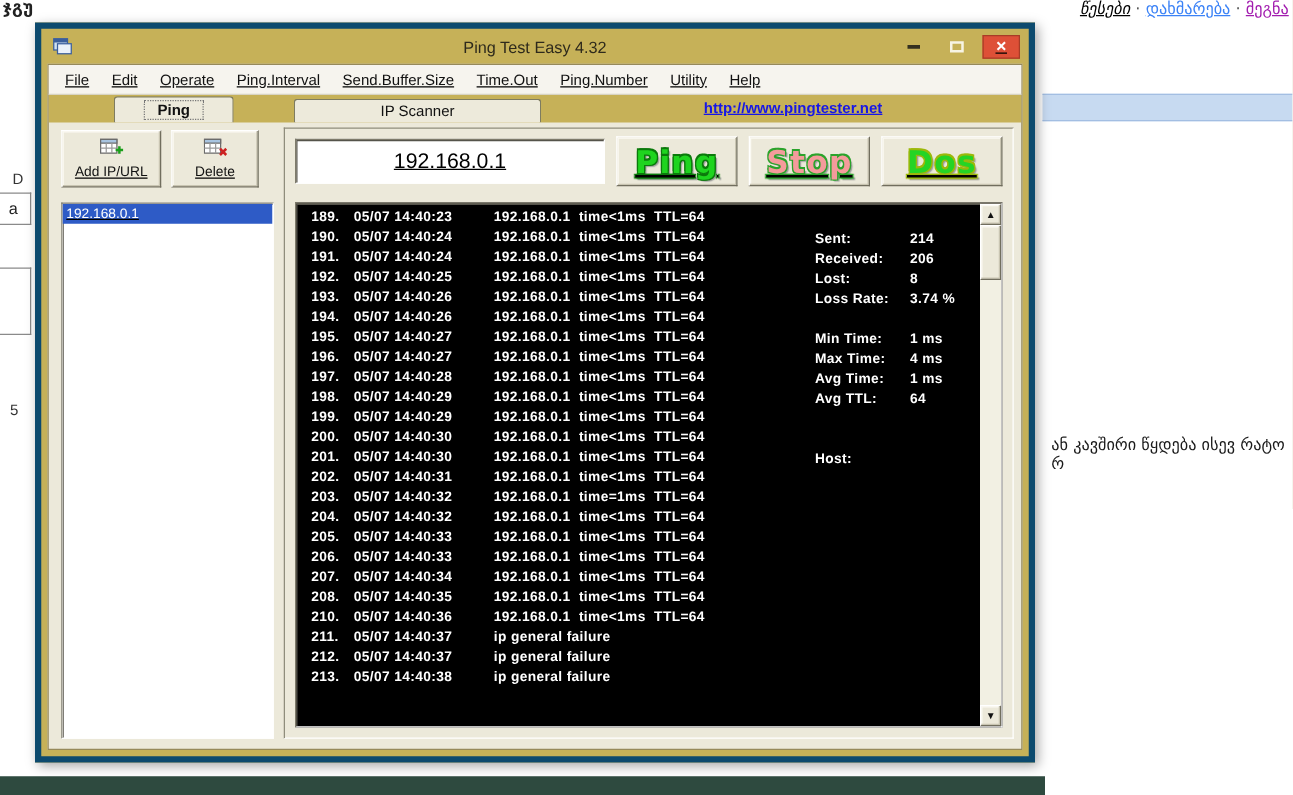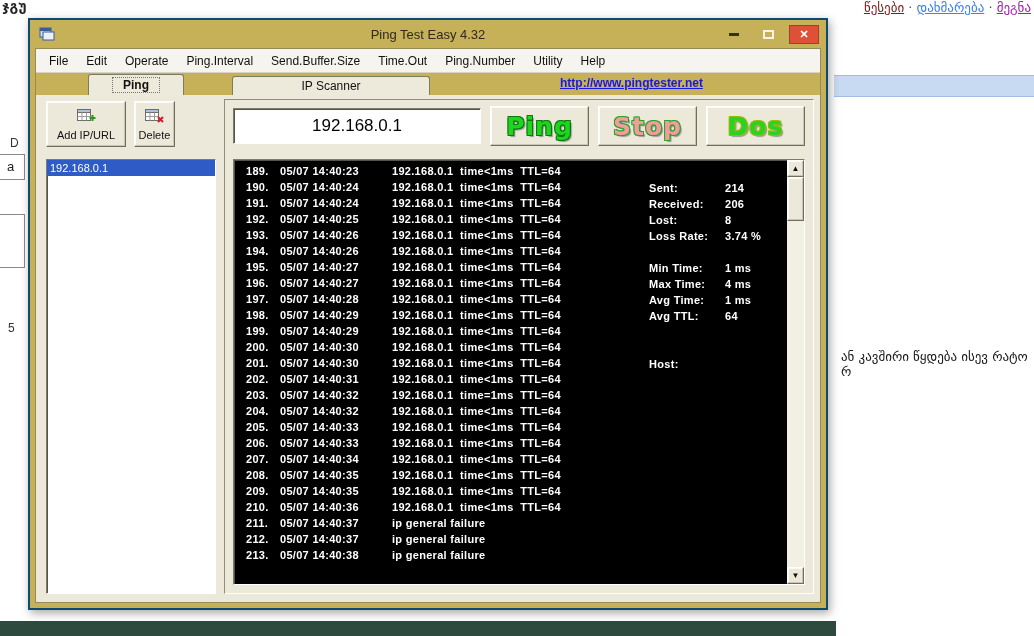--- a/index.html
+++ b/index.html
@@ -42,24 +42,24 @@
   }
   .frag-label-5 { position:absolute; left:8px; top:321px; font:12px "Liberation Sans",sans-serif; color:#333; z-index:1; }
   .bg-bottomstrip {
     position:absolute; left:0; top:621px; width:836px; height:15px;
     background:#2E4A3F; z-index:1;
   }
 
   
   .app-window {
     position:absolute; left:28px; top:18px; width:800px; height:592px;
-    background:#C6B158; border:2px solid #0c4a6e;
+    background:#C6B158; border:5px solid #0c4a6e;
     box-shadow: 2px 3px 9px rgba(0,0,0,0.35);
     padding:0 5px 5px 5px;
-    display:flex; flex-direction:column; z-index:10;
+    display:flex; flex-direction:column; z-index:10;text-decoration:underline;
   }
   .titlebar { flex:0 0 28px; display:flex; align-items:center; position:relative; }
   .win-icon { margin-left:4px; display:flex; }
   .title {
     position:absolute; left:0; right:0; text-align:center;
     font-size:13px; color:#2E2A1C;
   }
   .win-controls { margin-left:auto; display:flex; align-items:center; gap:8px; margin-right:2px; z-index:2; }
   .btn-min,.btn-max { width:26px; height:18px; display:flex; align-items:center; justify-content:center; cursor:default; }
   .min-glyph { width:10px; height:3px; background:#34301F; }
@@ -104,21 +104,21 @@
   .raised {
     background:#ECE9DA;
     border:1px solid; border-color:#FFFFFF #716E5E #716E5E #FFFFFF;
     box-shadow: inset -1px -1px 0 #C9C5B2, inset 1px 1px 0 #FBFAF3;
   }
   .tool-btn {
     width:80px; height:46px; font-size:11px; color:#111;
     display:flex; flex-direction:column; align-items:center; justify-content:center; gap:3px;
     font-family:"Liberation Sans",sans-serif; cursor:default;
   }
-  .tool-btn.narrow { width:41px; }
+  .tool-btn.narrow { width:70px; }
   .sunken { border:1px solid; border-color:#7E7B6B #FFFFFF #FFFFFF #7E7B6B; box-shadow: inset 1px 1px 0 #55534A; }
   .ip-listbox { margin-top:12px; flex:1; background:#fff; overflow:hidden; }
   .ip-item { font-size:11px; padding:2px 3px; color:#000; cursor:default; }
   .ip-item.selected { background:#2E5BC6; color:#fff; }
 
   
   .right-panel {
     flex:1; min-height:0; background:#ECE9DA;
     border:1px solid; border-color:#8F8D7C #FFFFFF #FFFFFF #8F8D7C;
     padding:6px 8px 8px; display:flex; flex-direction:column;
@@ -158,21 +158,21 @@
     font-size:8px; color:#111; display:flex; align-items:center; justify-content:center; cursor:default;
   }
   .sb-btn.up { top:0; }
   .sb-btn.down { bottom:0; }
   .sb-thumb { position:absolute; left:0; top:17px; width:17px; height:44px; }
 </style>
 </head>
 <body>
 
 <span class="bg-topleft">ჯგუ</span>
-<div class="bg-toplinks" id="top-links"><a class="bg-link" style="color: #7f1d1d;">წესები</a><span class="sep"> · </span><a class="bg-link" style="color: #3b82f6;">დახმარება</a><span class="sep"> · </span><a class="bg-link" style="color: #a21caf;">მეგნა</a></div>
+<div class="bg-toplinks" id="top-links"><a class="bg-link" style="color: #000000; font-style: italic;">წესები</a><span class="sep"> · </span><a class="bg-link" style="color: #3b82f6;">დახმარება</a><span class="sep"> · </span><a class="bg-link" style="color: #a21caf;">მეგნა</a></div>
 <div class="bg-blueband"></div>
 <div class="bg-sidetext">ან კავშირი წყდება ისევ რატო რ</div>
 <span class="frag-label-d">D</span>
 <div class="frag-input-a">a</div>
 <div class="frag-box"></div>
 <span class="frag-label-5">5</span>
 <div class="bg-bottomstrip"></div>
 
 <div class="app-window">
   <div class="titlebar">
@@ -278,21 +278,20 @@
               <div class="console-line"><span class="c-num">199.</span><span class="c-time">05/07 14:40:29</span><span class="c-rest">192.168.0.1  time&lt;1ms  TTL=64</span></div>
               <div class="console-line"><span class="c-num">200.</span><span class="c-time">05/07 14:40:30</span><span class="c-rest">192.168.0.1  time&lt;1ms  TTL=64</span></div>
               <div class="console-line"><span class="c-num">201.</span><span class="c-time">05/07 14:40:30</span><span class="c-rest">192.168.0.1  time&lt;1ms  TTL=64</span></div>
               <div class="console-line"><span class="c-num">202.</span><span class="c-time">05/07 14:40:31</span><span class="c-rest">192.168.0.1  time&lt;1ms  TTL=64</span></div>
               <div class="console-line"><span class="c-num">203.</span><span class="c-time">05/07 14:40:32</span><span class="c-rest">192.168.0.1  time=1ms  TTL=64</span></div>
               <div class="console-line"><span class="c-num">204.</span><span class="c-time">05/07 14:40:32</span><span class="c-rest">192.168.0.1  time&lt;1ms  TTL=64</span></div>
               <div class="console-line"><span class="c-num">205.</span><span class="c-time">05/07 14:40:33</span><span class="c-rest">192.168.0.1  time&lt;1ms  TTL=64</span></div>
               <div class="console-line"><span class="c-num">206.</span><span class="c-time">05/07 14:40:33</span><span class="c-rest">192.168.0.1  time&lt;1ms  TTL=64</span></div>
               <div class="console-line"><span class="c-num">207.</span><span class="c-time">05/07 14:40:34</span><span class="c-rest">192.168.0.1  time&lt;1ms  TTL=64</span></div>
               <div class="console-line"><span class="c-num">208.</span><span class="c-time">05/07 14:40:35</span><span class="c-rest">192.168.0.1  time&lt;1ms  TTL=64</span></div>
-              <div class="console-line"><span class="c-num">209.</span><span class="c-time">05/07 14:40:35</span><span class="c-rest">192.168.0.1  time&lt;1ms  TTL=64</span></div>
               <div class="console-line"><span class="c-num">210.</span><span class="c-time">05/07 14:40:36</span><span class="c-rest">192.168.0.1  time&lt;1ms  TTL=64</span></div>
               <div class="console-line"><span class="c-num">211.</span><span class="c-time">05/07 14:40:37</span><span class="c-rest">ip general failure</span></div>
               <div class="console-line"><span class="c-num">212.</span><span class="c-time">05/07 14:40:37</span><span class="c-rest">ip general failure</span></div>
               <div class="console-line"><span class="c-num">213.</span><span class="c-time">05/07 14:40:38</span><span class="c-rest">ip general failure</span></div>
             </div>
           <div class="console-stats" id="console-stats">
               <div class="stat-row"><span class="stat-label">Sent:</span><span class="stat-value">214</span></div>
               <div class="stat-row"><span class="stat-label">Received:</span><span class="stat-value">206</span></div>
               <div class="stat-row"><span class="stat-label">Lost:</span><span class="stat-value">8</span></div>
               <div class="stat-row"><span class="stat-label">Loss Rate:</span><span class="stat-value">3.74 %</span></div>

